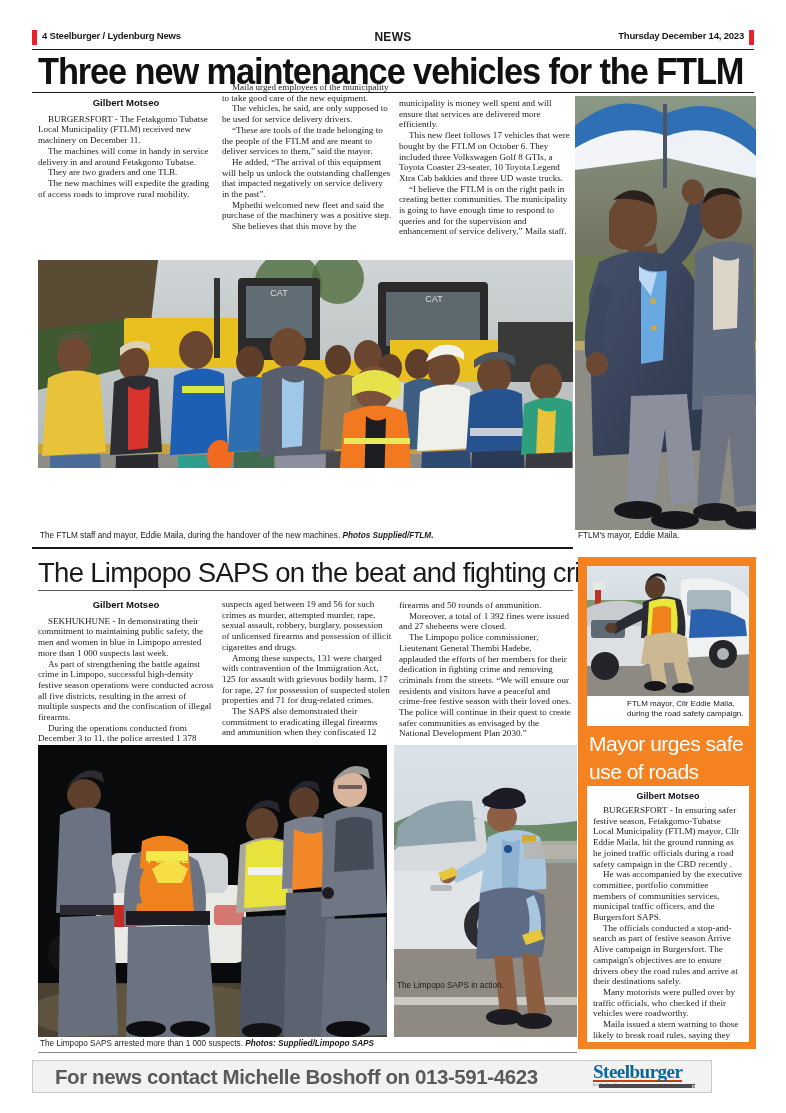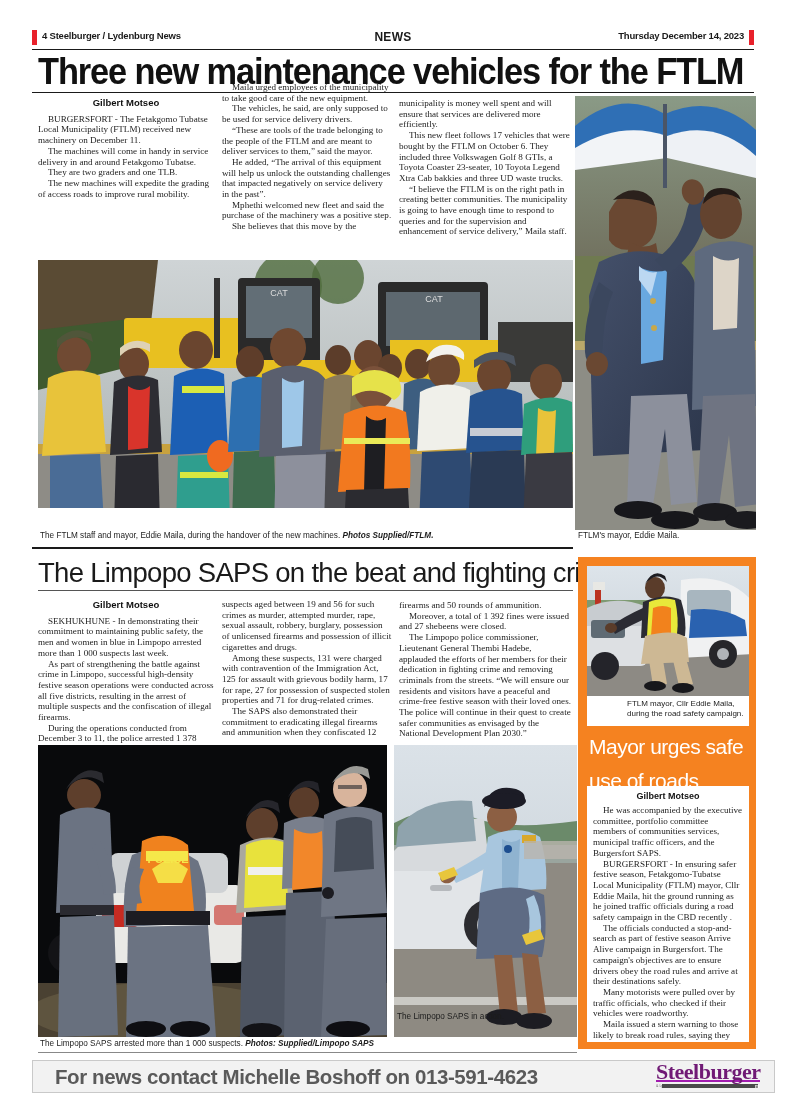--- a/index.html
+++ b/index.html
@@ -105,37 +105,37 @@
   #s2c3 { left: 399px; top: 600px; width: 172px; }
 
   
   .photo {
     position: absolute;
     overflow: hidden;
     background: #bdbdbd;
   }
 
   #photo-mayor-solo { left: 575px; top: 96px; width: 181px; height: 434px; }
-  #photo-group      { left: 38px;  top: 260px; width: 535px; height: 248px; }
+  #photo-group      { left: 38px;  top: 260px; width: 535px; height: 208px; }
   #photo-saps-night { left: 38px;  top: 745px; width: 349px; height: 292px; }
   #photo-saps-car   { left: 394px; top: 745px; width: 183px; height: 292px; }
 
   
   .caption {
     position: absolute;
     font-family: "Liberation Sans", sans-serif;
     font-size: 8.2px;
     line-height: 10px;
     color: #1c1c1c;
   }
   .caption b { font-style: italic; font-weight: 700; }
   #cap-group { left: 40px; top: 531px; width: 520px; }
   #cap-mayor { left: 578px; top: 531px; width: 175px; }
   #cap-night { left: 40px; top: 1039px; width: 345px; }
-  #cap-car   { left: 397px; top: 1012px; width: 180px; }
+  #cap-car   { left: 397px; top: 981px; width: 180px; }
   #cap-roadsafety {
     left: 589px; top: 697px; width: 158px;
     font-size: 8px; line-height: 9.5px; color: #1c1c1c;
   }
   .rule-thin {
     position: absolute; background: #1a1a1a;
   }
   #rule-after-cap1 { left: 32px; top: 547px; width: 541px; height: 1.5px; }
   #rule-after-cap3 { left: 38px; top: 1052px; width: 539px; height: 1px; background:#888; }
 
@@ -154,63 +154,63 @@
   .sidebar-cap-box {
     position: absolute; left: 8px; top: 138px; width: 162px; height: 30px;
     background: #ffffff;
     padding-left: 36px;
   }
   .sidebar-title {
     position: absolute; left: 10px; top: 172px; width: 164px;
     font-family: "Liberation Sans", sans-serif;
     font-weight: 400;
     font-size: 21px;
-    line-height: 34px;
+    line-height: 28px;
     color: #ffffff;
     letter-spacing: -0.5px;
   }
   .sidebar-body-box {
     position: absolute; left: 8px; top: 228px; width: 162px; height: 256px;
     background: #ffffff;
     padding: 5px 6px 4px 6px;
     overflow: hidden;
   }
   .sidebar-body-box .byline { font-size: 9px; margin-bottom: 4px; }
   .sidebar-body-box .col-inner {
     font-family: "Liberation Serif", serif;
     font-size: 9.1px; line-height: 10.7px; color: #1c1c1c;
   }
   .sidebar-body-box .col-inner p { text-indent: 10px; margin: 0; }
 
   
   .footer {
     position: absolute; left: 32px; top: 1060px;
-    width: 743px; height: 33px;
+    width: 680px; height: 33px;
     border: 1px solid #c9c9c9;
     background: #f2f2f2;
     display: flex; align-items: center;
   }
   .footer-text {
     font-family: "Liberation Sans", sans-serif;
     font-weight: 700;
     font-size: 20.5px;
     color: #5a5a5a;
     letter-spacing: -0.4px;
     margin-left: 22px;
     white-space: nowrap;
   }
   .footer-logo {
     margin-left: auto; margin-right: 14px;
     position: relative; width: 104px; height: 26px;
   }
   .footer-logo .lg-main {
     font-family: "Liberation Serif", serif;
-    font-weight: 700; font-size: 22px; color: #701a75;
+    font-weight: 700; font-size: 19px; color: #0369a1;
     letter-spacing: -0.5px; line-height: 16px;
-    border-bottom: 2px solid #a21caf;
+    border-bottom: 2px solid #c2410c;
     display: inline-block;
   }
   .footer-logo .lg-sub {
     font-family: "Liberation Sans", sans-serif;
     font-size: 3.6px; color: #6a6a6a; display: block; margin-top: 1px;
   }
   .footer-logo .lg-bar {
     position: absolute; left: 6px; bottom: 2px; width: 96px; height: 4px;
     background: #4a4a4a;
   }
@@ -603,22 +603,22 @@
 
     <div class="sidebar-cap-box">
       <div class="caption" id="cap-roadsafety" style="position:static;padding:3px 4px;width:auto;">FTLM mayor, Cllr Eddie Maila, during the road safety campaign.</div>
     </div>
 
     <div class="sidebar-title">Mayor urges safe use of roads</div>
 
     <div class="sidebar-body-box">
       <div class="byline">Gilbert Motseo</div>
       <div class="col-inner">
+        <p>BURGERSFORT - In ensuring safer festive season, Fetakgomo-Tubatse Local Municipality (FTLM) mayor, Cllr Eddie Maila, hit the ground running as he joined traffic officials during a road safety campaign in the CBD recently .</p>
         <p>He was accompanied by the executive committee, portfolio committee members of communities services, municipal traffic officers, and the Burgersfort SAPS.</p>
-        <p>BURGERSFORT - In ensuring safer festive season, Fetakgomo-Tubatse Local Municipality (FTLM) mayor, Cllr Eddie Maila, hit the ground running as he joined traffic officials during a road safety campaign in the CBD recently .</p>
         <p>The officials conducted a stop-and-search as part of festive season Arrive Alive campaign in Burgersfort. The campaign's objectives are to ensure drivers obey the road rules and arrive at their destinations safely.</p>
         <p>Many motorists were pulled over by traffic officials, who checked if their vehicles were roadworthy.</p>
         <p>Maila issued a stern warning to those likely to break road rules, saying they must abide by the traffic laws this festive season or face jail time.</p>
       </div>
     </div>
   </div>
 
   <div class="footer">
     <div class="footer-text">For news contact Michelle Boshoff on 013-591-4623</div>
     <div class="footer-logo">

